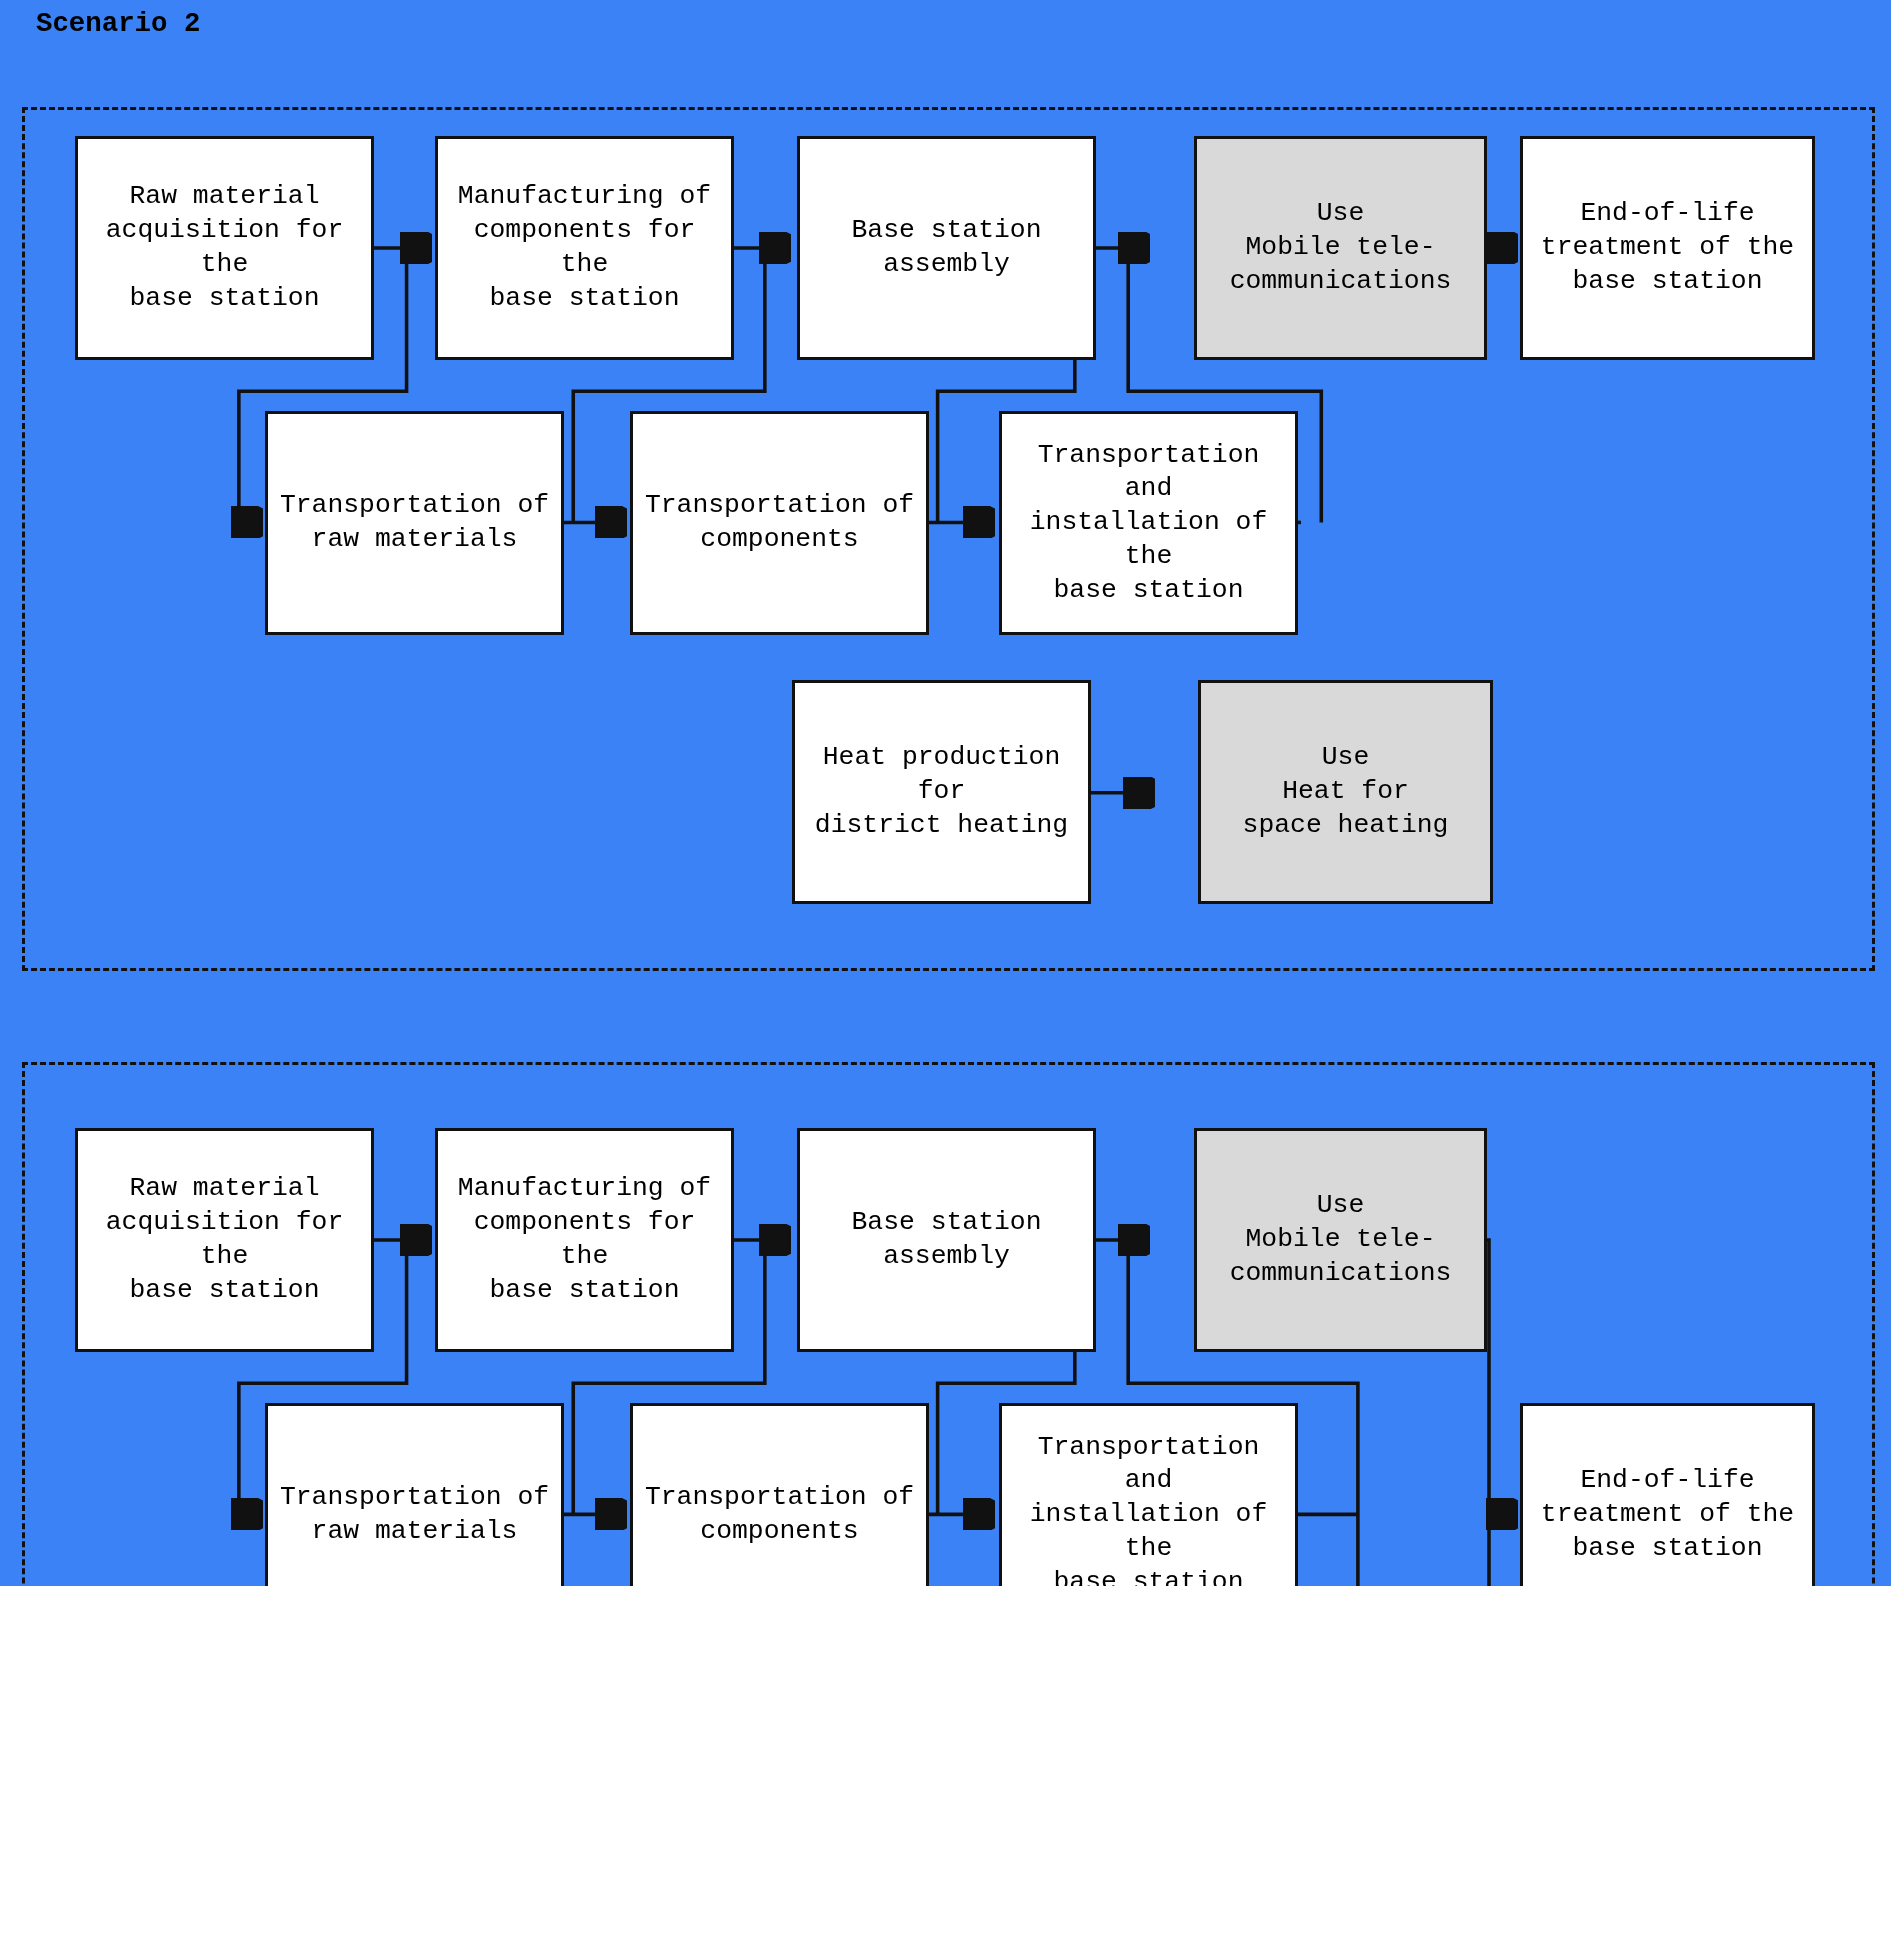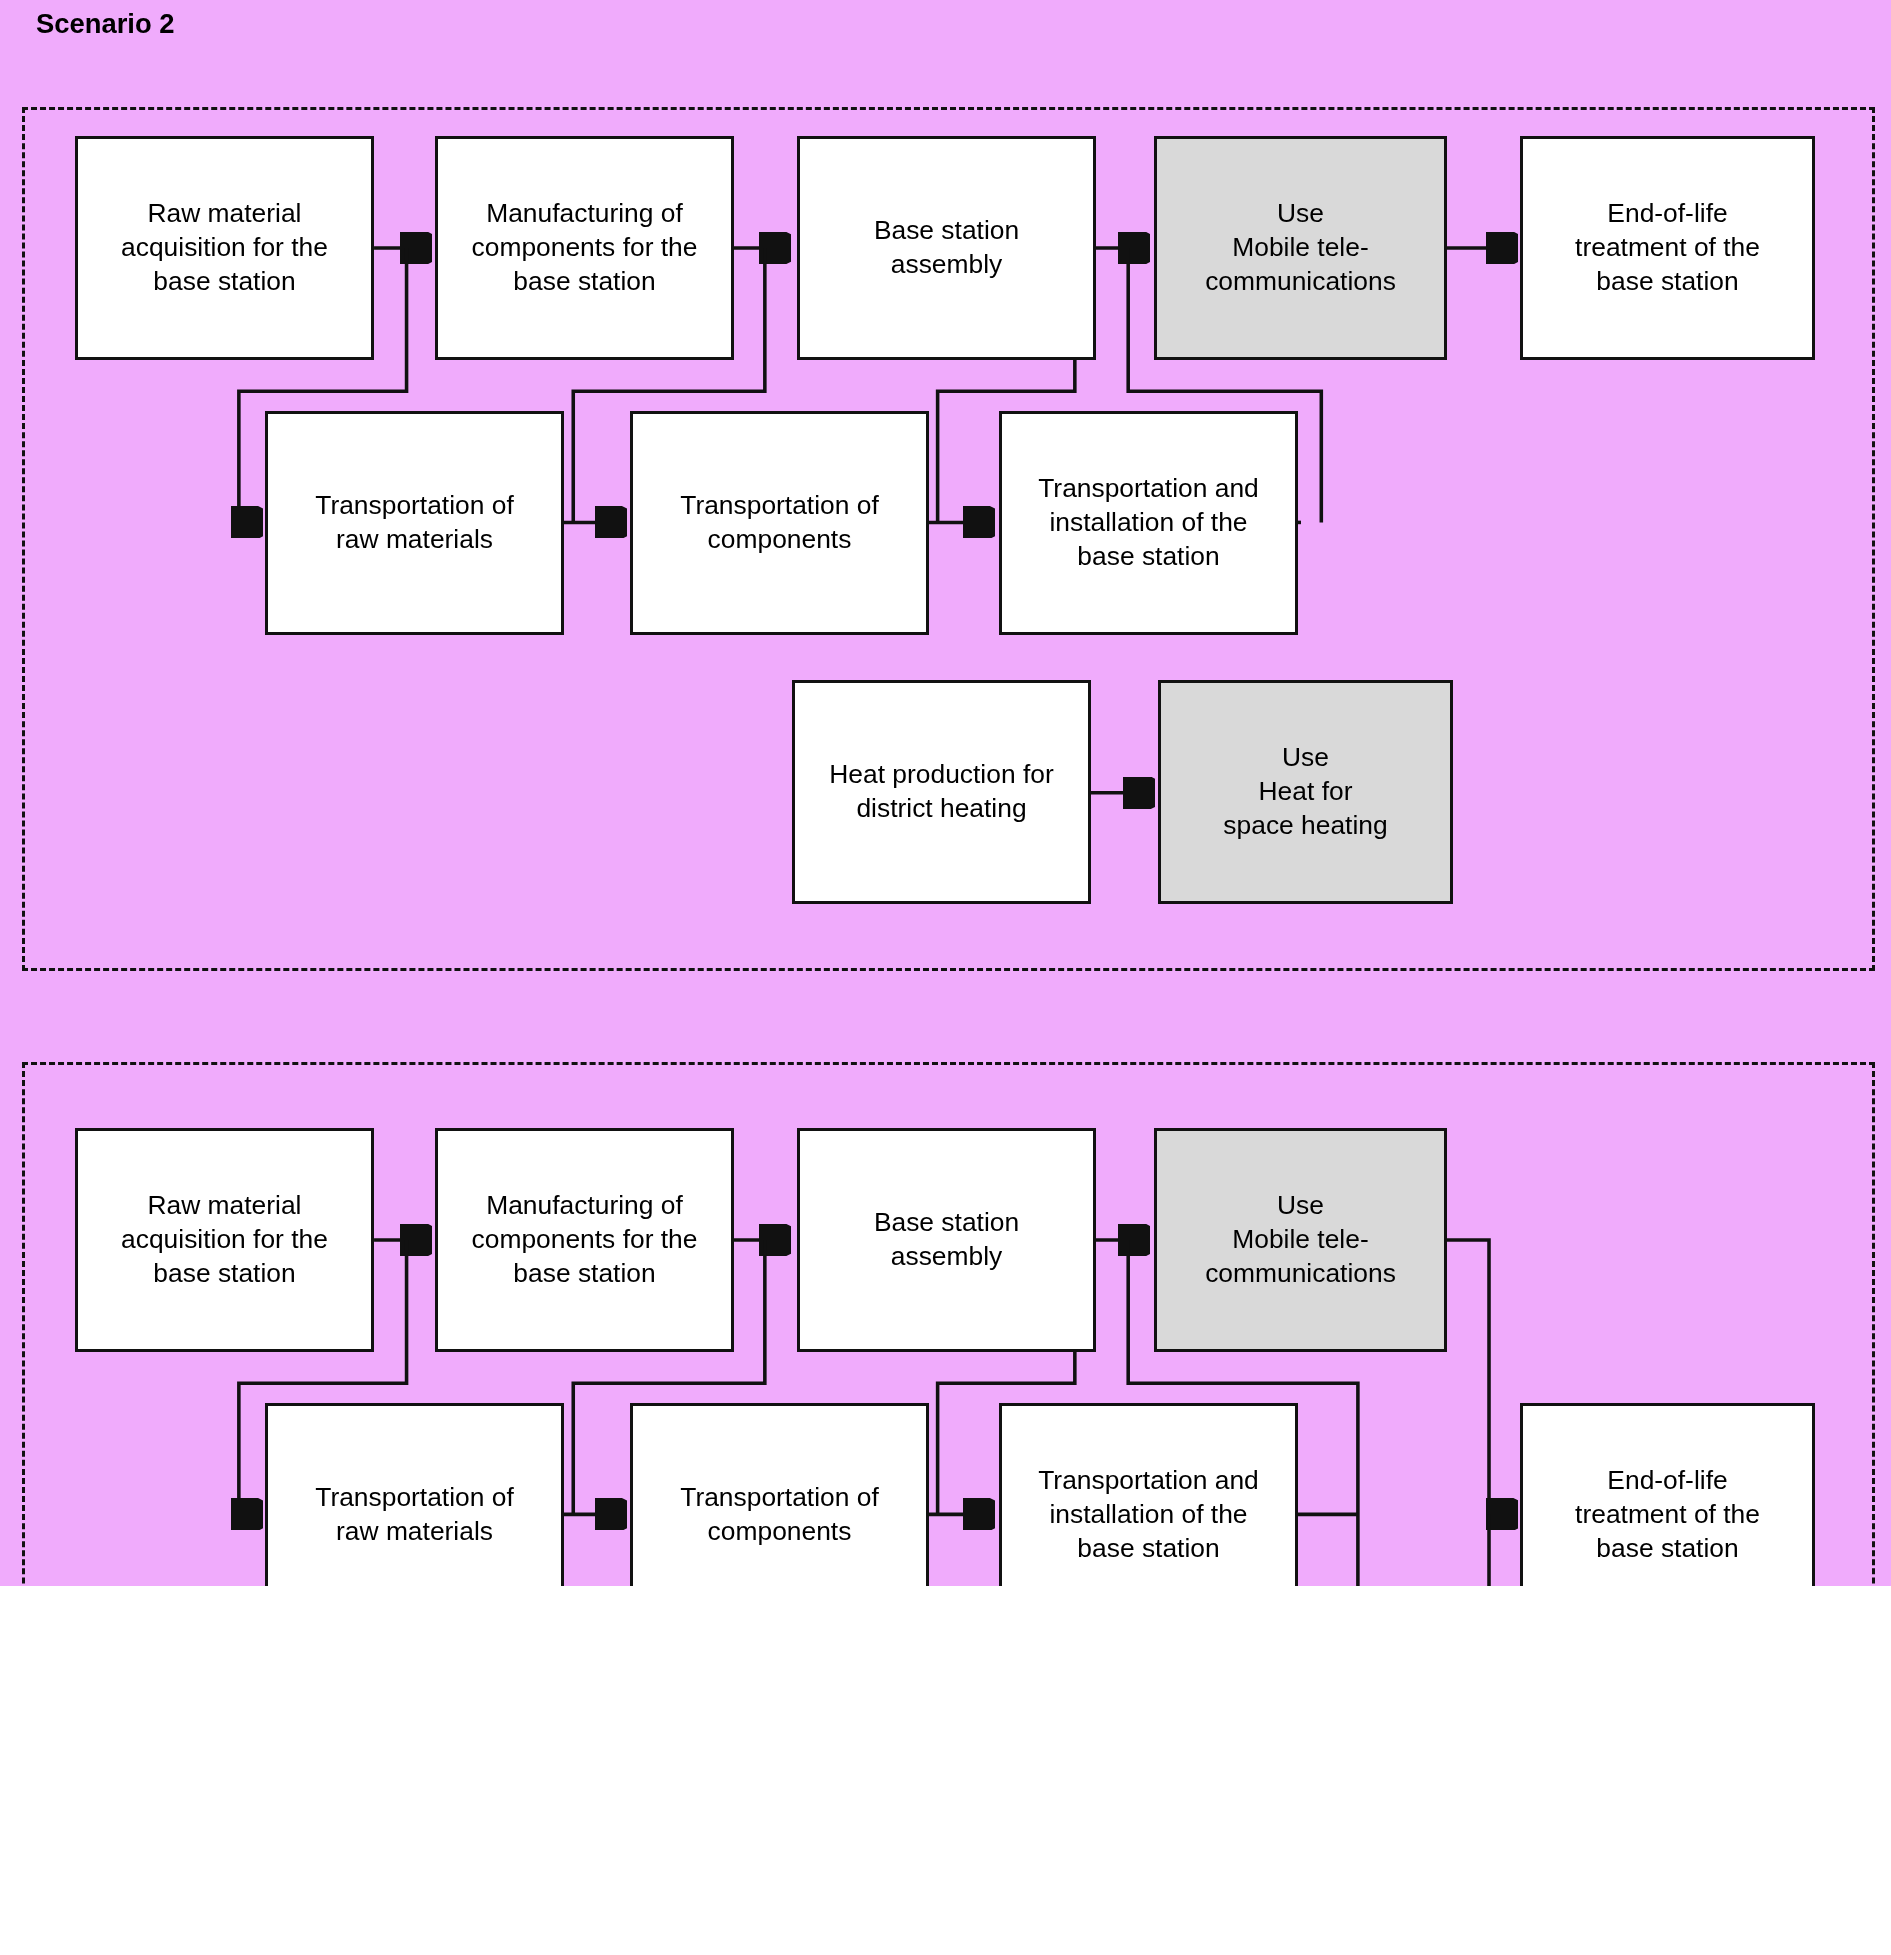--- a/index.html
+++ b/index.html
@@ -1,27 +1,27 @@
 <!DOCTYPE html>
 <html style="font-size:8.1px"><head>
 <meta charset="utf-8">
 <style>
   html,body{margin:0;padding:0;background:#ffffff;}
   body{font-family:"Liberation Sans","DejaVu Sans",sans-serif;color:#000;}
-  #page{position:relative;width:1891px;height:1586px;background:#f0abfc;overflow:hidden;}
+  #page{position:relative;width:1891px;height:1586px;background:#3b82f6;overflow:hidden;font-family:Liberation Mono, monospace;}
 
   .scn-title{position:absolute;font-weight:bold;font-size:27.4px;line-height:1.1;white-space:nowrap;}
   .sub-title{position:absolute;font-weight:normal;font-size:27.4px;line-height:1.1;white-space:nowrap;}
 
   .frame{position:absolute;border:3.6px dashed #111;box-sizing:border-box;background:transparent;}
 
   .node{position:absolute;box-sizing:border-box;border:3px solid #111;background:#ffffff;
         display:flex;align-items:center;justify-content:center;text-align:center;
         font-size:26.4px;line-height:1.28;padding:3px 5.1px;}
-  .node.shaded{background:#d9d9d9;}
+  .node.shaded{background:#d9d9d9;margin-left:40px;}
   .node span{display:block;}
 
   svg.wires{position:absolute;left:0;top:0;width:1891px;height:1955px;pointer-events:none;overflow:visible;}
   svg.wires line,svg.wires path,svg.wires polyline{stroke:#111;stroke-width:7;fill:none;}
 </style>
 </head>
 <body>
 
 <div id="page">
 

